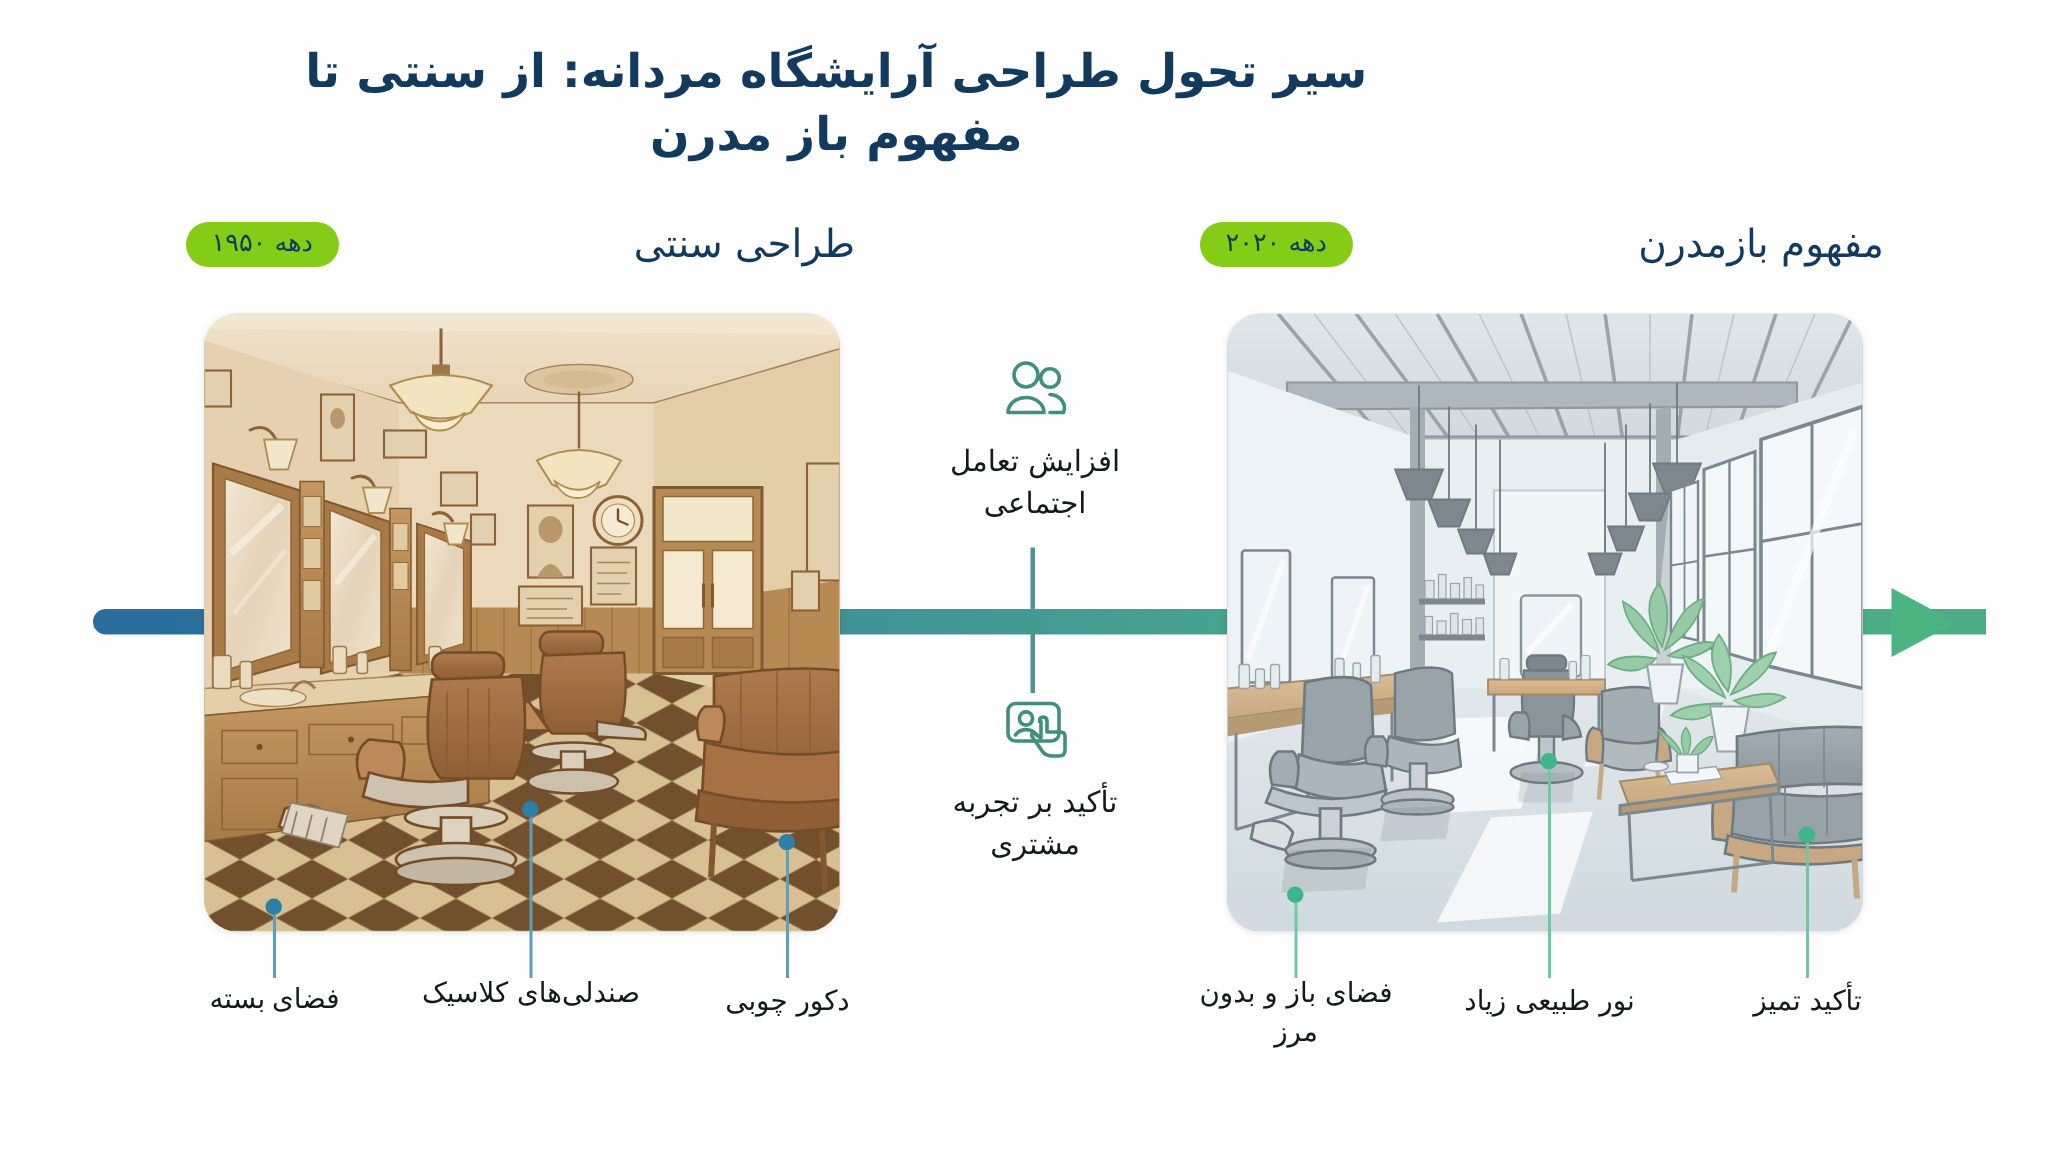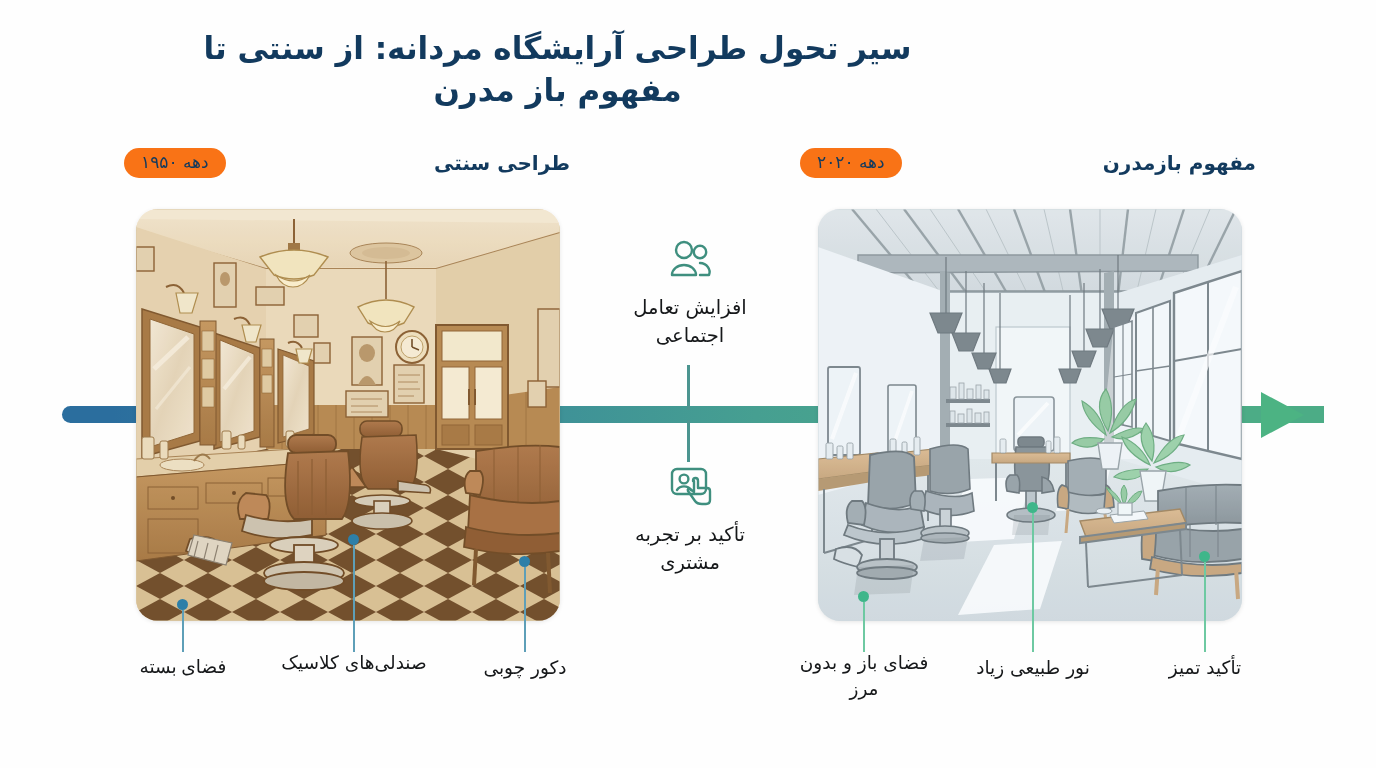--- a/index.html
+++ b/index.html
@@ -37,29 +37,29 @@
     top: 143px;
     height: 40px;
     display: flex;
     align-items: center;
     direction: rtl;
   }
   .sec-head.left  { right: 806px; width: 446px; }
   .sec-head.right { right: 120px; width: 456px; }
 
   .sec-title {
-    font-size: 20px;
-    font-weight: bold;
+    font-size: 26px;
+    font-weight: normal;
     color: #123a5e;
     white-space: nowrap;
   }
   .sec-spacer { flex: 1 1 auto; }
 
   .badge {
-    background: #f97316;
+    background: #84cc16;
     color: #123a5e;
     font-size: 17px;
     font-weight: normal;
     border-radius: 999px;
     padding: 5px 17px 7px 17px;
     white-space: nowrap;
     line-height: 1.1;
   }
 
   

